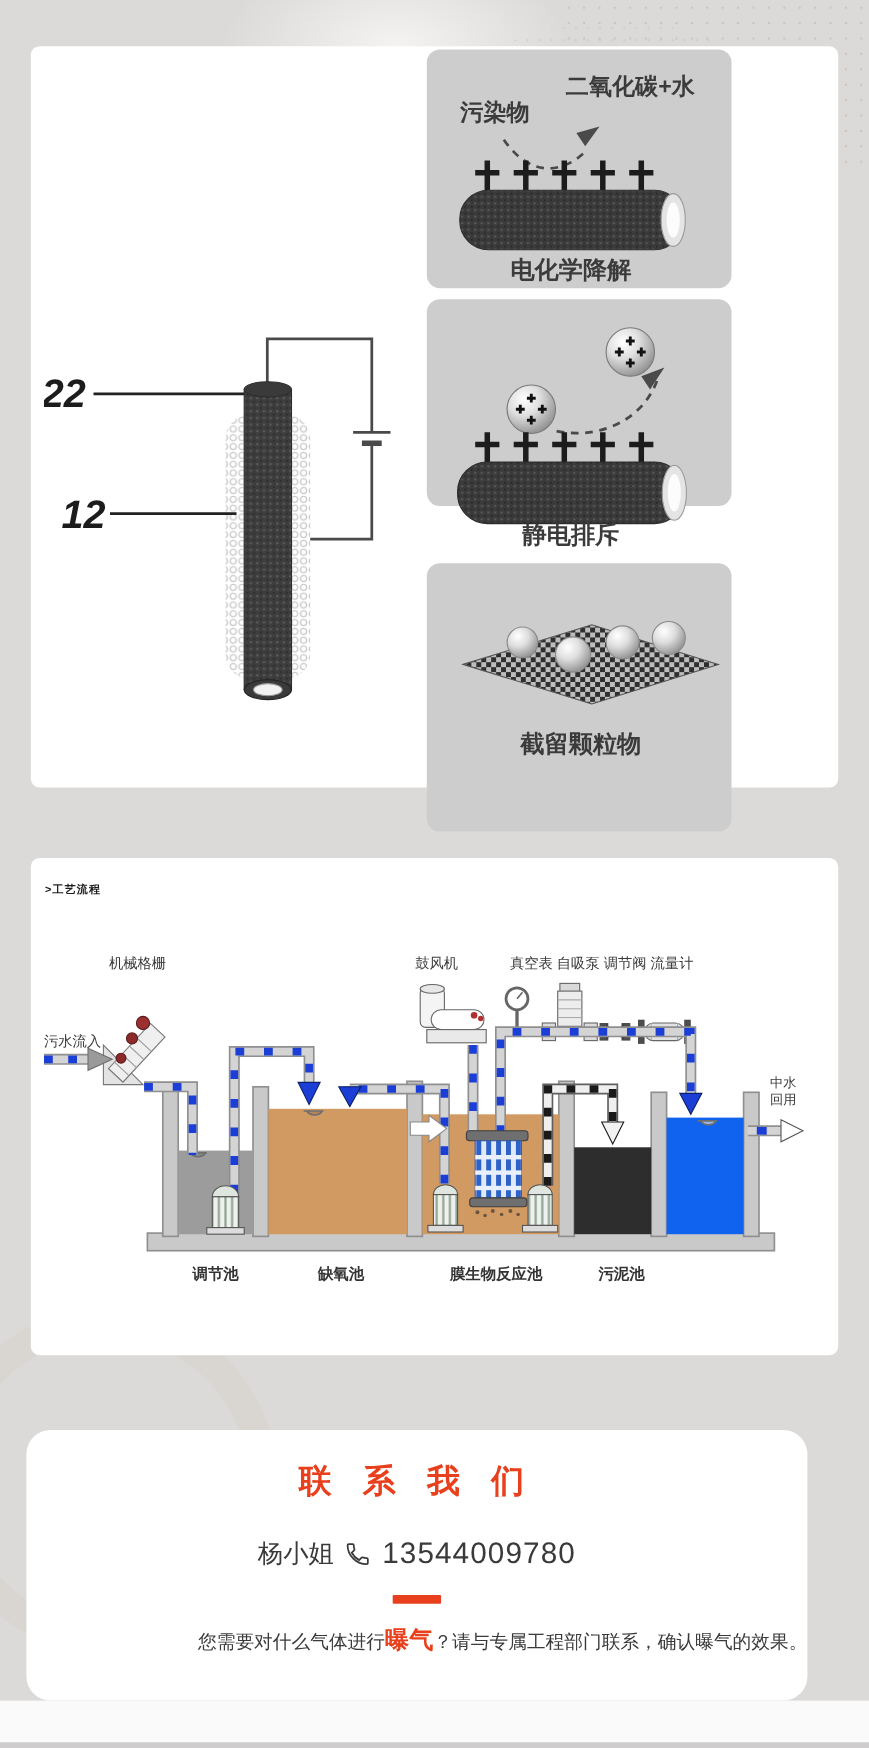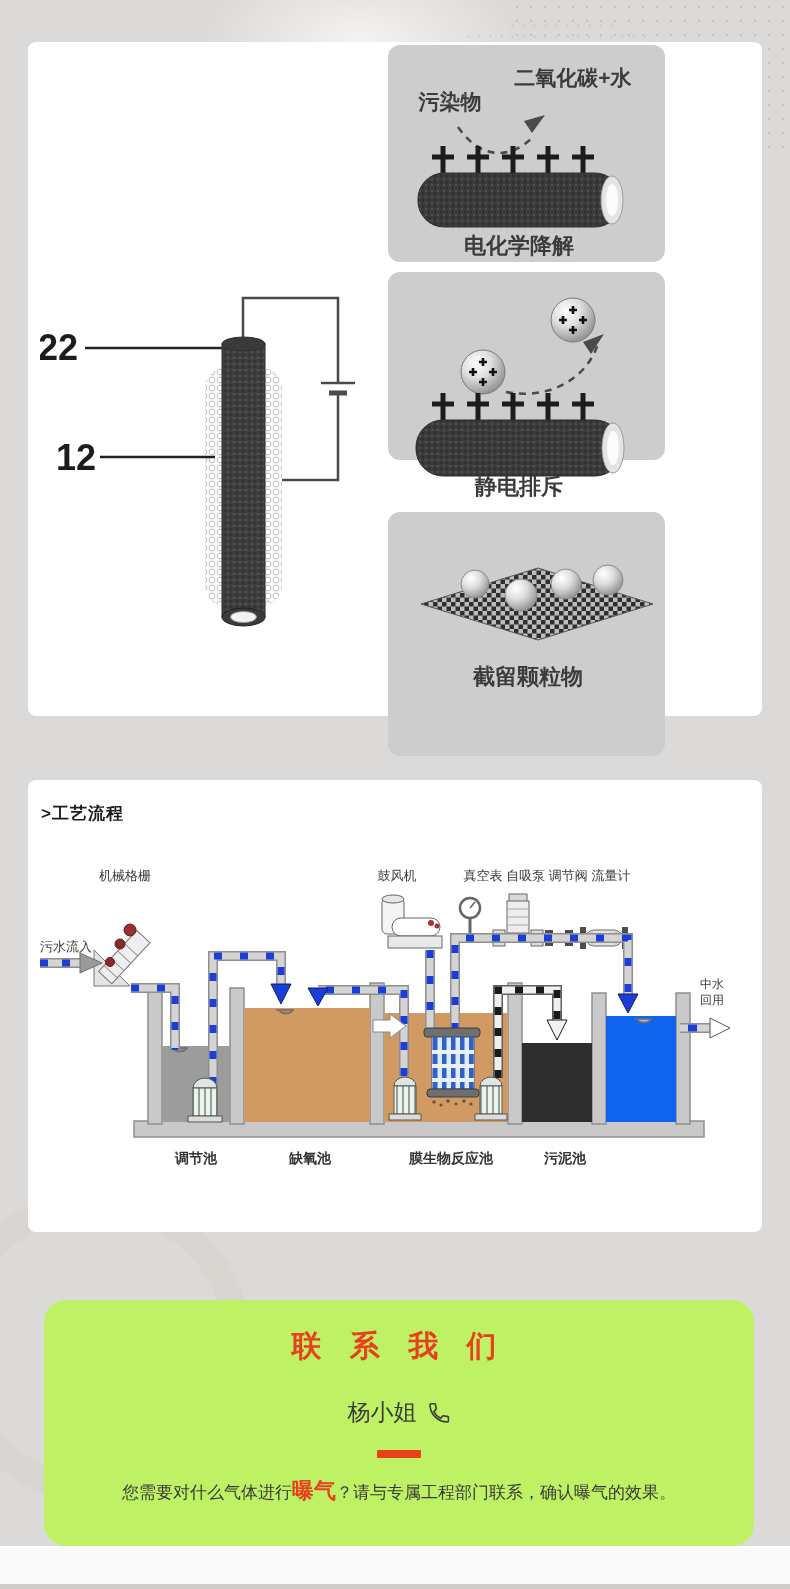--- a/index.html
+++ b/index.html
@@ -15,32 +15,32 @@
   .decor-swirl2{position:absolute;top:1190px;left:-60px;width:260px;height:260px;border-radius:50%;
         border:26px solid rgba(214,209,204,.5);pointer-events:none;}
   .card{position:absolute;left:28px;width:734px;background:#ffffff;border-radius:8px;}
   #card-mechanism{top:42px;height:674px;}
   #card-process{top:780px;height:452px;}
   .panel{position:absolute;left:360px;width:277px;background:#cdcdcd;border-radius:12px;}
   #panel-1{top:3px;height:217px;}
   #panel-2{top:230px;height:188px;}
   #panel-3{top:470px;height:244px;}
   .panel svg,#electrode-svg,#flow-svg{display:block;}
-  #electrode-wrap{position:absolute;left:12px;top:230px;width:330px;height:360px;}
+  #electrode-wrap{position:absolute;left:12px;top:240px;width:330px;height:360px;font-style:italic;}
   #flow-wrap{position:absolute;left:0;top:58px;width:773px;height:340px;}
-  #process-title{position:absolute;left:13px;top:22px;font-size:17px;font-weight:bold;color:#1b1b1b;letter-spacing:1px;}
-  #card-contact{position:absolute;left:44px;top:1300px;width:710px;height:246px;background:#bef264;border-radius:22px;}
+  #process-title{position:absolute;left:13px;top:22px;font-size:10px;font-weight:bold;color:#1b1b1b;letter-spacing:1px;}
+  #card-contact{position:absolute;left:24px;top:1300px;width:710px;height:246px;background:#ffffff;border-radius:22px;}
   #contact-title{margin:26px 0 0 0;text-align:center;font-size:30px;font-weight:bold;letter-spacing:10px;color:#e8401c;}
   #contact-row{display:flex;justify-content:center;align-items:center;gap:84px;margin-top:30px;}
   .contact-item{display:flex;align-items:center;gap:10px;}
   .contact-name{font-size:23px;color:#3a3a3a;}
   .phone-icon{width:24px;height:24px;}
   .contact-phone{font-size:27px;color:#3a3a3a;letter-spacing:1px;}
   #contact-divider{width:44px;height:8px;background:#e8401c;border-radius:1px;margin:22px auto 0 auto;}
-  #contact-note{margin-top:18px;text-align:center;font-size:17px;color:#3a3a3a;}
+  #contact-note{margin-top:18px;text-align:right;font-size:17px;color:#3a3a3a;}
   #contact-note .hl{color:#e8401c;font-size:22px;font-weight:bold;}
   #bottom-white{position:absolute;left:0;bottom:5px;width:790px;height:38px;background:#fafafa;}
   #bottom-bar{position:absolute;left:0;bottom:0;width:790px;height:5px;background:#cfcdcc;}
   svg text{font-family:"Liberation Sans","DejaVu Sans",sans-serif;}
   .cap{font-weight:bold;fill:#3b3b3b;}
 </style>
 </head>
 <body>
 
 <div id="page">
@@ -377,20 +377,21 @@
   </div>
 
   <div id="card-contact">
     <div id="contact-title">联 系 我 们</div>
     <div id="contact-row">
       <div class="contact-item">
         <span class="contact-name">杨小姐</span>
         <svg class="phone-icon" viewBox="0 0 24 24">
           <path d="M6.8 10.6c1.5 2.9 3.8 5.2 6.7 6.7l2.2-2.2c.3-.3.7-.4 1.1-.3 1.1.4 2.4.6 3.6.6.6 0 1 .5 1 1V20c0 .6-.5 1-1 1C11 21 3 13 3 3.7c0-.6.5-1 1-1h3.6c.6 0 1 .4 1 1 0 1.3.2 2.5.6 3.6.1.4 0 .8-.3 1.1l-2.1 2.2z" fill="none" stroke="#3a3a3a" stroke-width="1.6"></path>
         </svg>
+        <span class="contact-phone">13544009780</span>
       </div>
     </div>
     <div id="contact-divider"></div>
     <div id="contact-note">
       <span>您需要对什么气体进行</span><span class="hl">曝气</span><span>？请与专属工程部门联系，确认曝气的效果。</span>
     </div>
   </div>
 
   <div id="bottom-white"></div>
   <div id="bottom-bar"></div>

